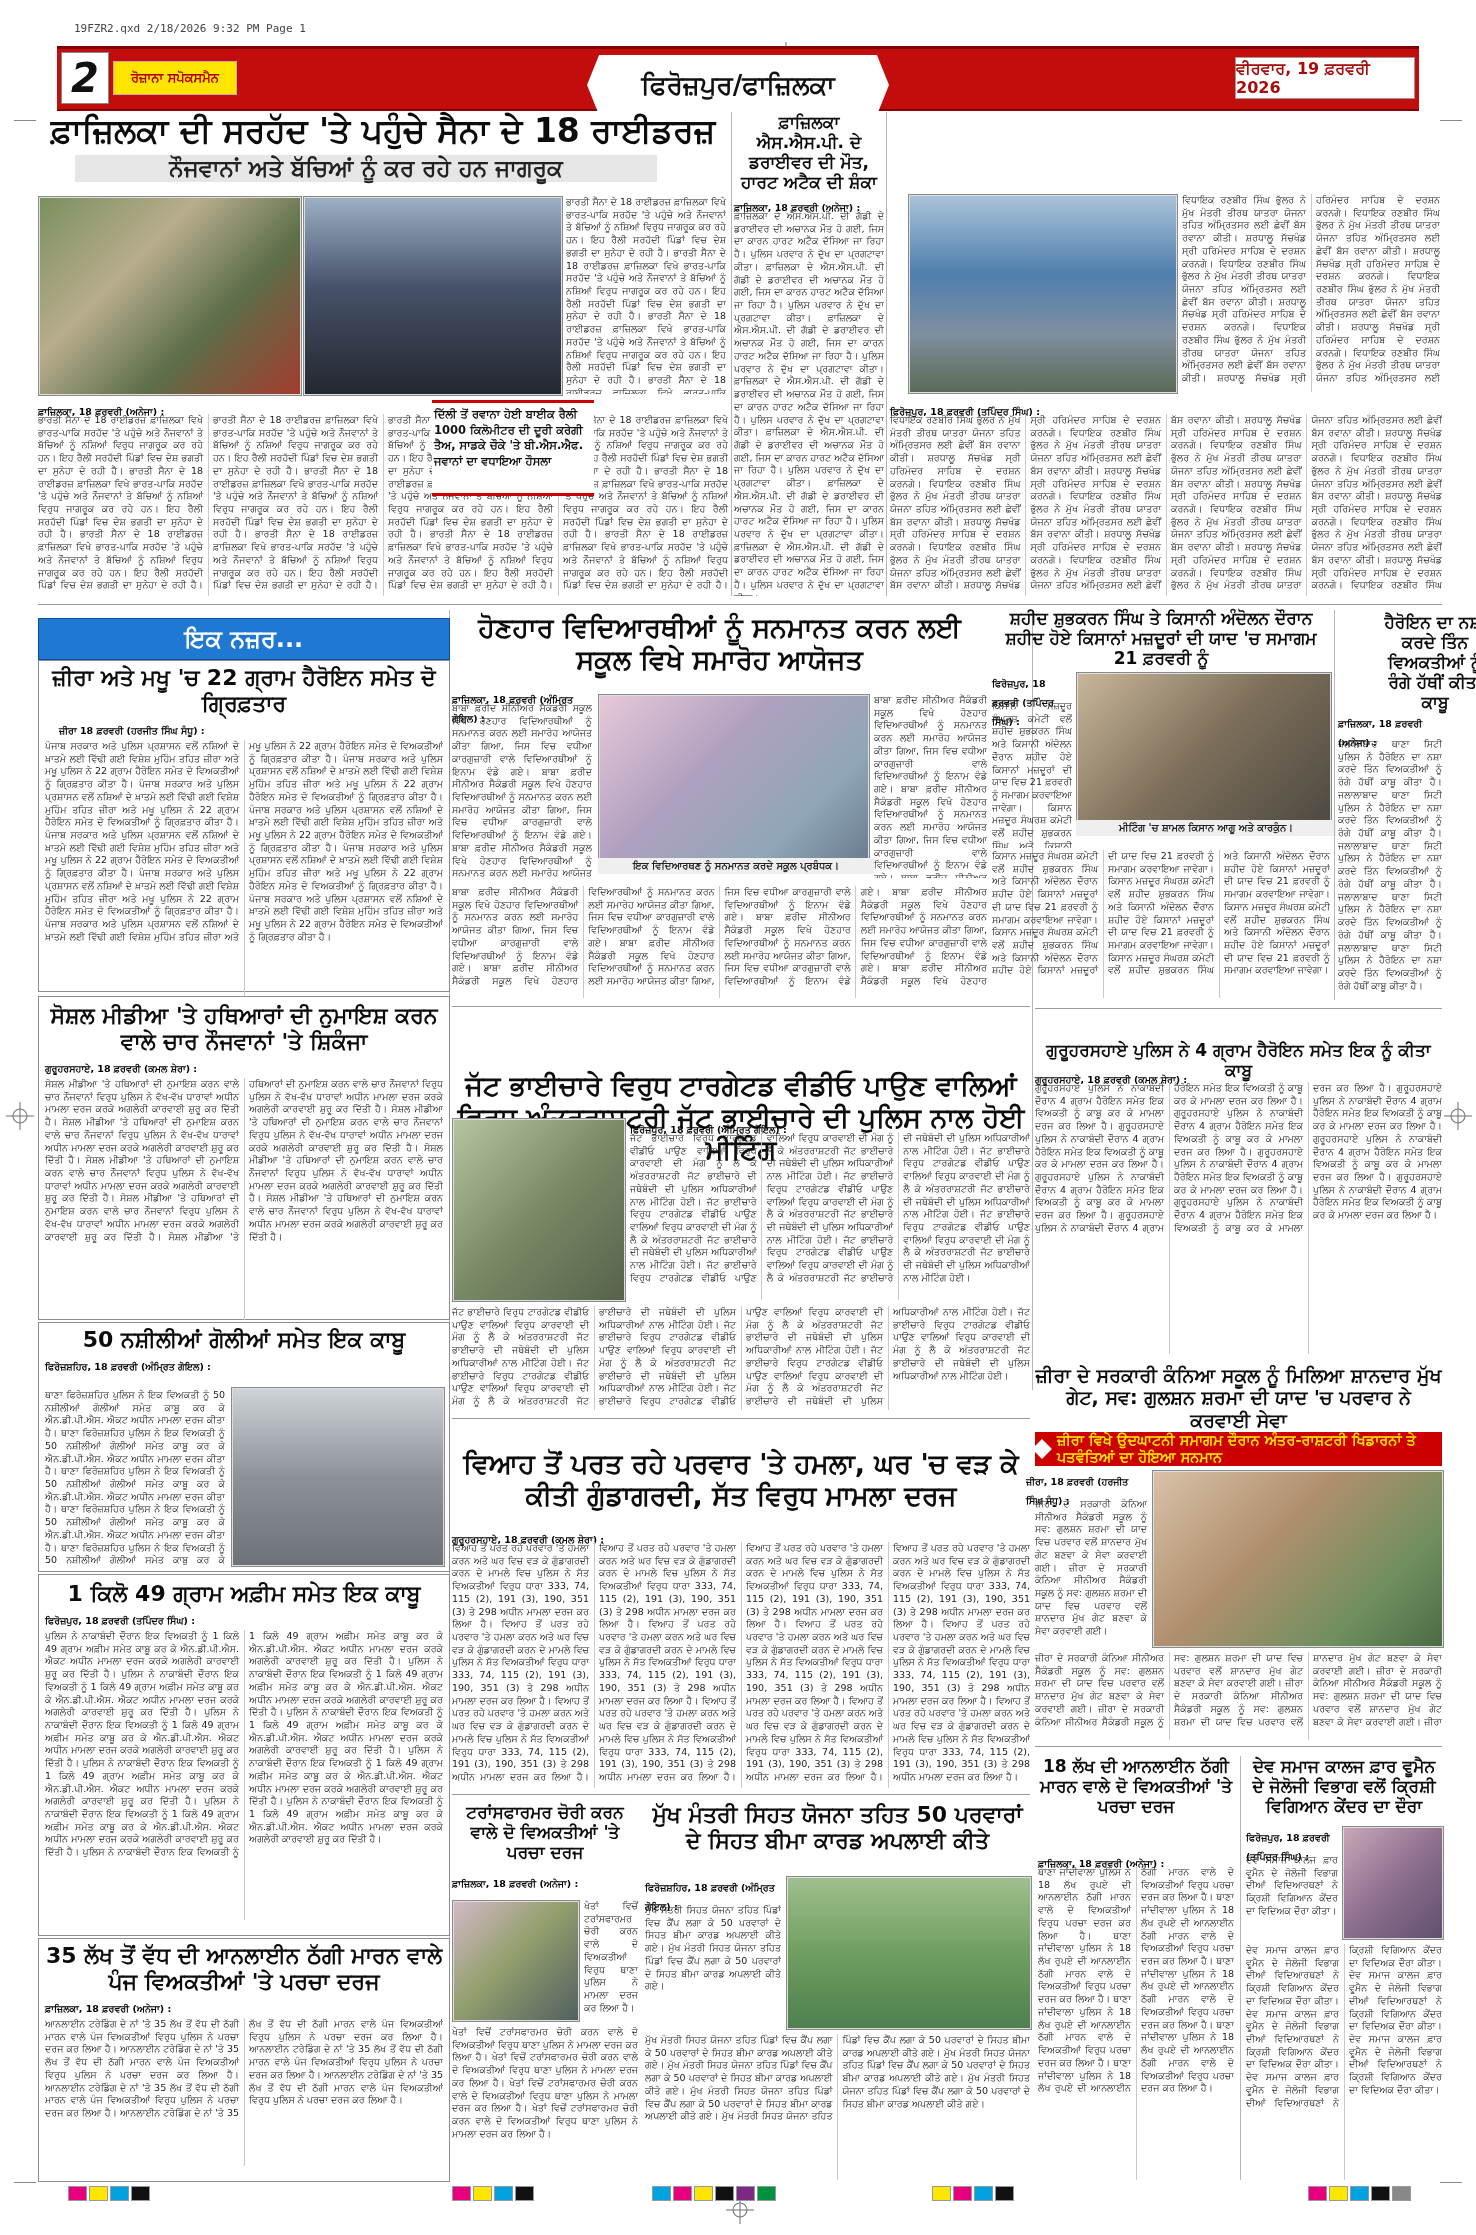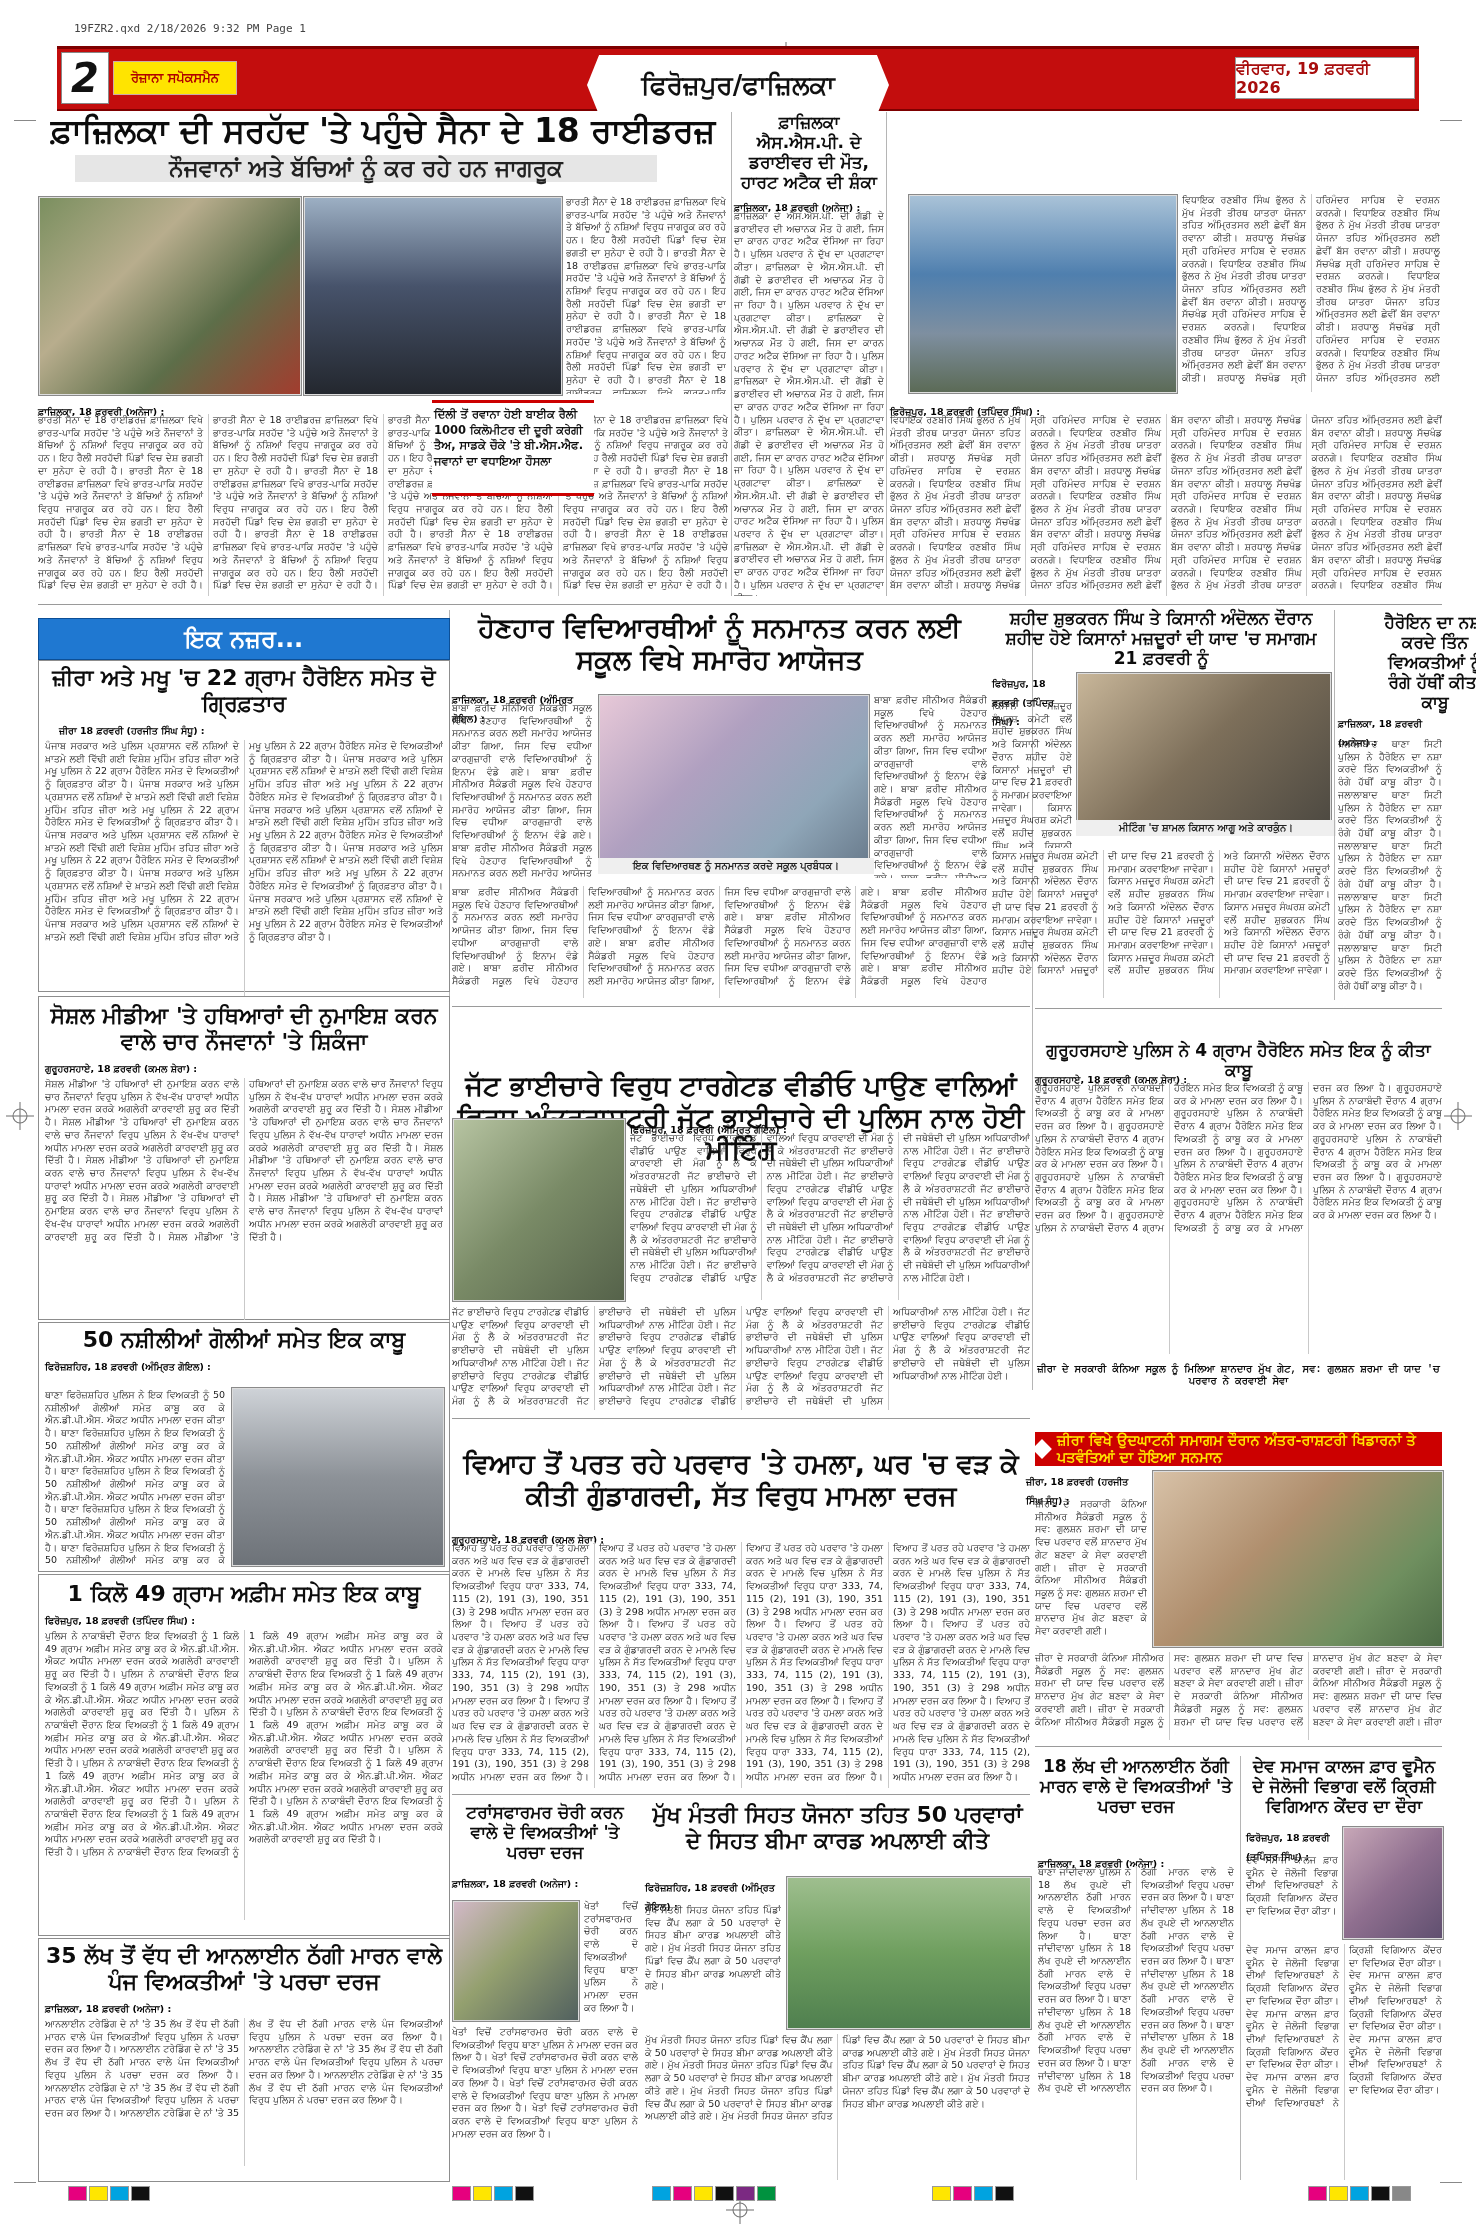--- a/index.html
+++ b/index.html
@@ -20,21 +20,21 @@
   .ribbon{background:#fff;display:flex;align-items:center;justify-content:center;font-weight:bold;
           font-size:26px;color:#111;clip-path:polygon(0 50%,4% 0,96% 0,100% 50%,96% 100%,4% 100%);}
   .datechip{background:#fff;border:1px solid #999;display:flex;align-items:center;justify-content:center;
             font-weight:bold;font-size:16px;color:#a80d0d;}
   
   .hl{font-weight:bold;color:#0c0c0c;text-align:center;line-height:1.18;}
   .hl-xl{font-size:33px;}
   .hl-lg{font-size:27px;}
   .hl-md{font-size:22px;}
   .hl-sm{font-size:17px;}
-  .hl-xs{font-size:10px;font-family:Liberation Mono, monospace;}
+  .hl-xs{font-size:19px;}
   .subhead{display:flex;align-items:flex-start;}
   .subhead .redblock{width:18px;background:#cc0000;}
   .subhead .bar{flex:1;background:#e6e6e6;display:flex;align-items:center;justify-content:center;
                 font-weight:bold;font-size:23px;color:#222;}
   
   .body-text{font-size:9.5px;line-height:1.34;text-align:justify;color:#1c1c1c;overflow:hidden;}
   .cols-2{column-count:2;column-gap:10px;column-rule:1px solid #c9c9c9;}
   .cols-3{column-count:3;column-gap:10px;column-rule:1px solid #c9c9c9;}
   .cols-4{column-count:4;column-gap:10px;column-rule:1px solid #c9c9c9;}
   .byline{font-size:9.5px;font-weight:bold;color:#000;}

